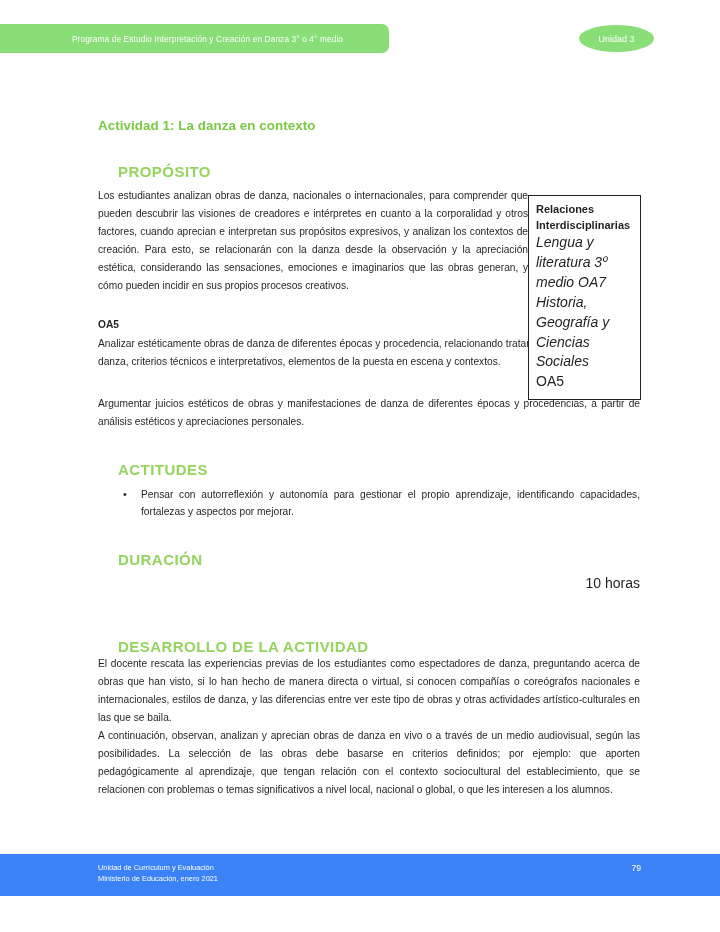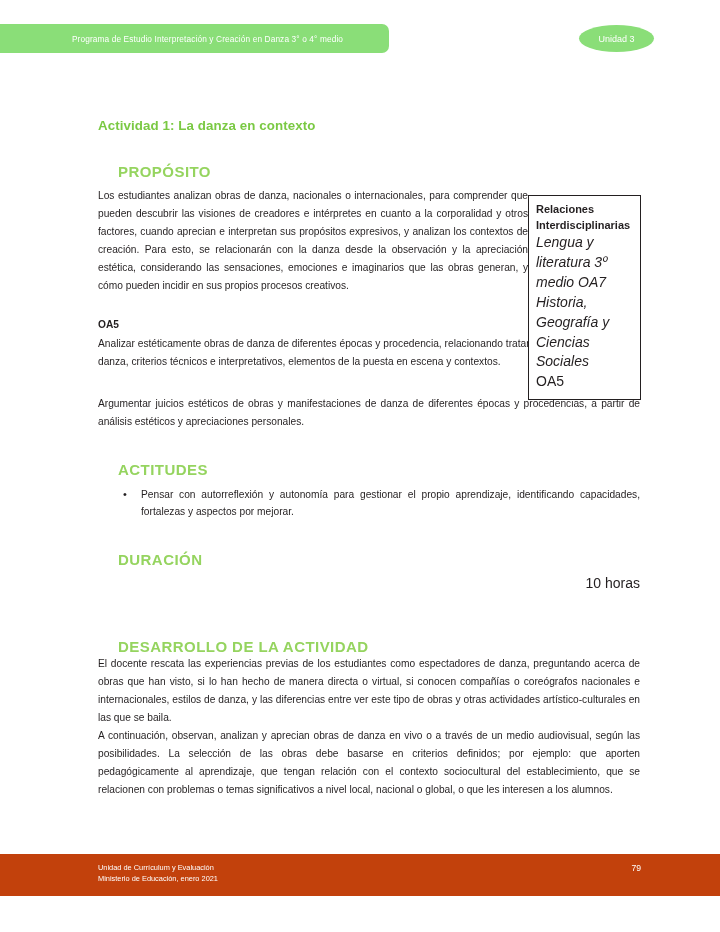--- a/index.html
+++ b/index.html
@@ -157,21 +157,21 @@
 
   .desarrollo-para { margin-top: 22px; }
 
   
   .footer-band {
     position: absolute;
     left: 0;
     bottom: 36px;
     width: 720px;
     height: 42px;
-    background: #c2410c;
+    background: #3b82f6;
   }
   .footer-left {
     position: absolute;
     left: 98px;
     top: 8px;
     color: #ffffff;
     font-size: 7.4px;
     line-height: 1.55;
   }
   .footer-page {

